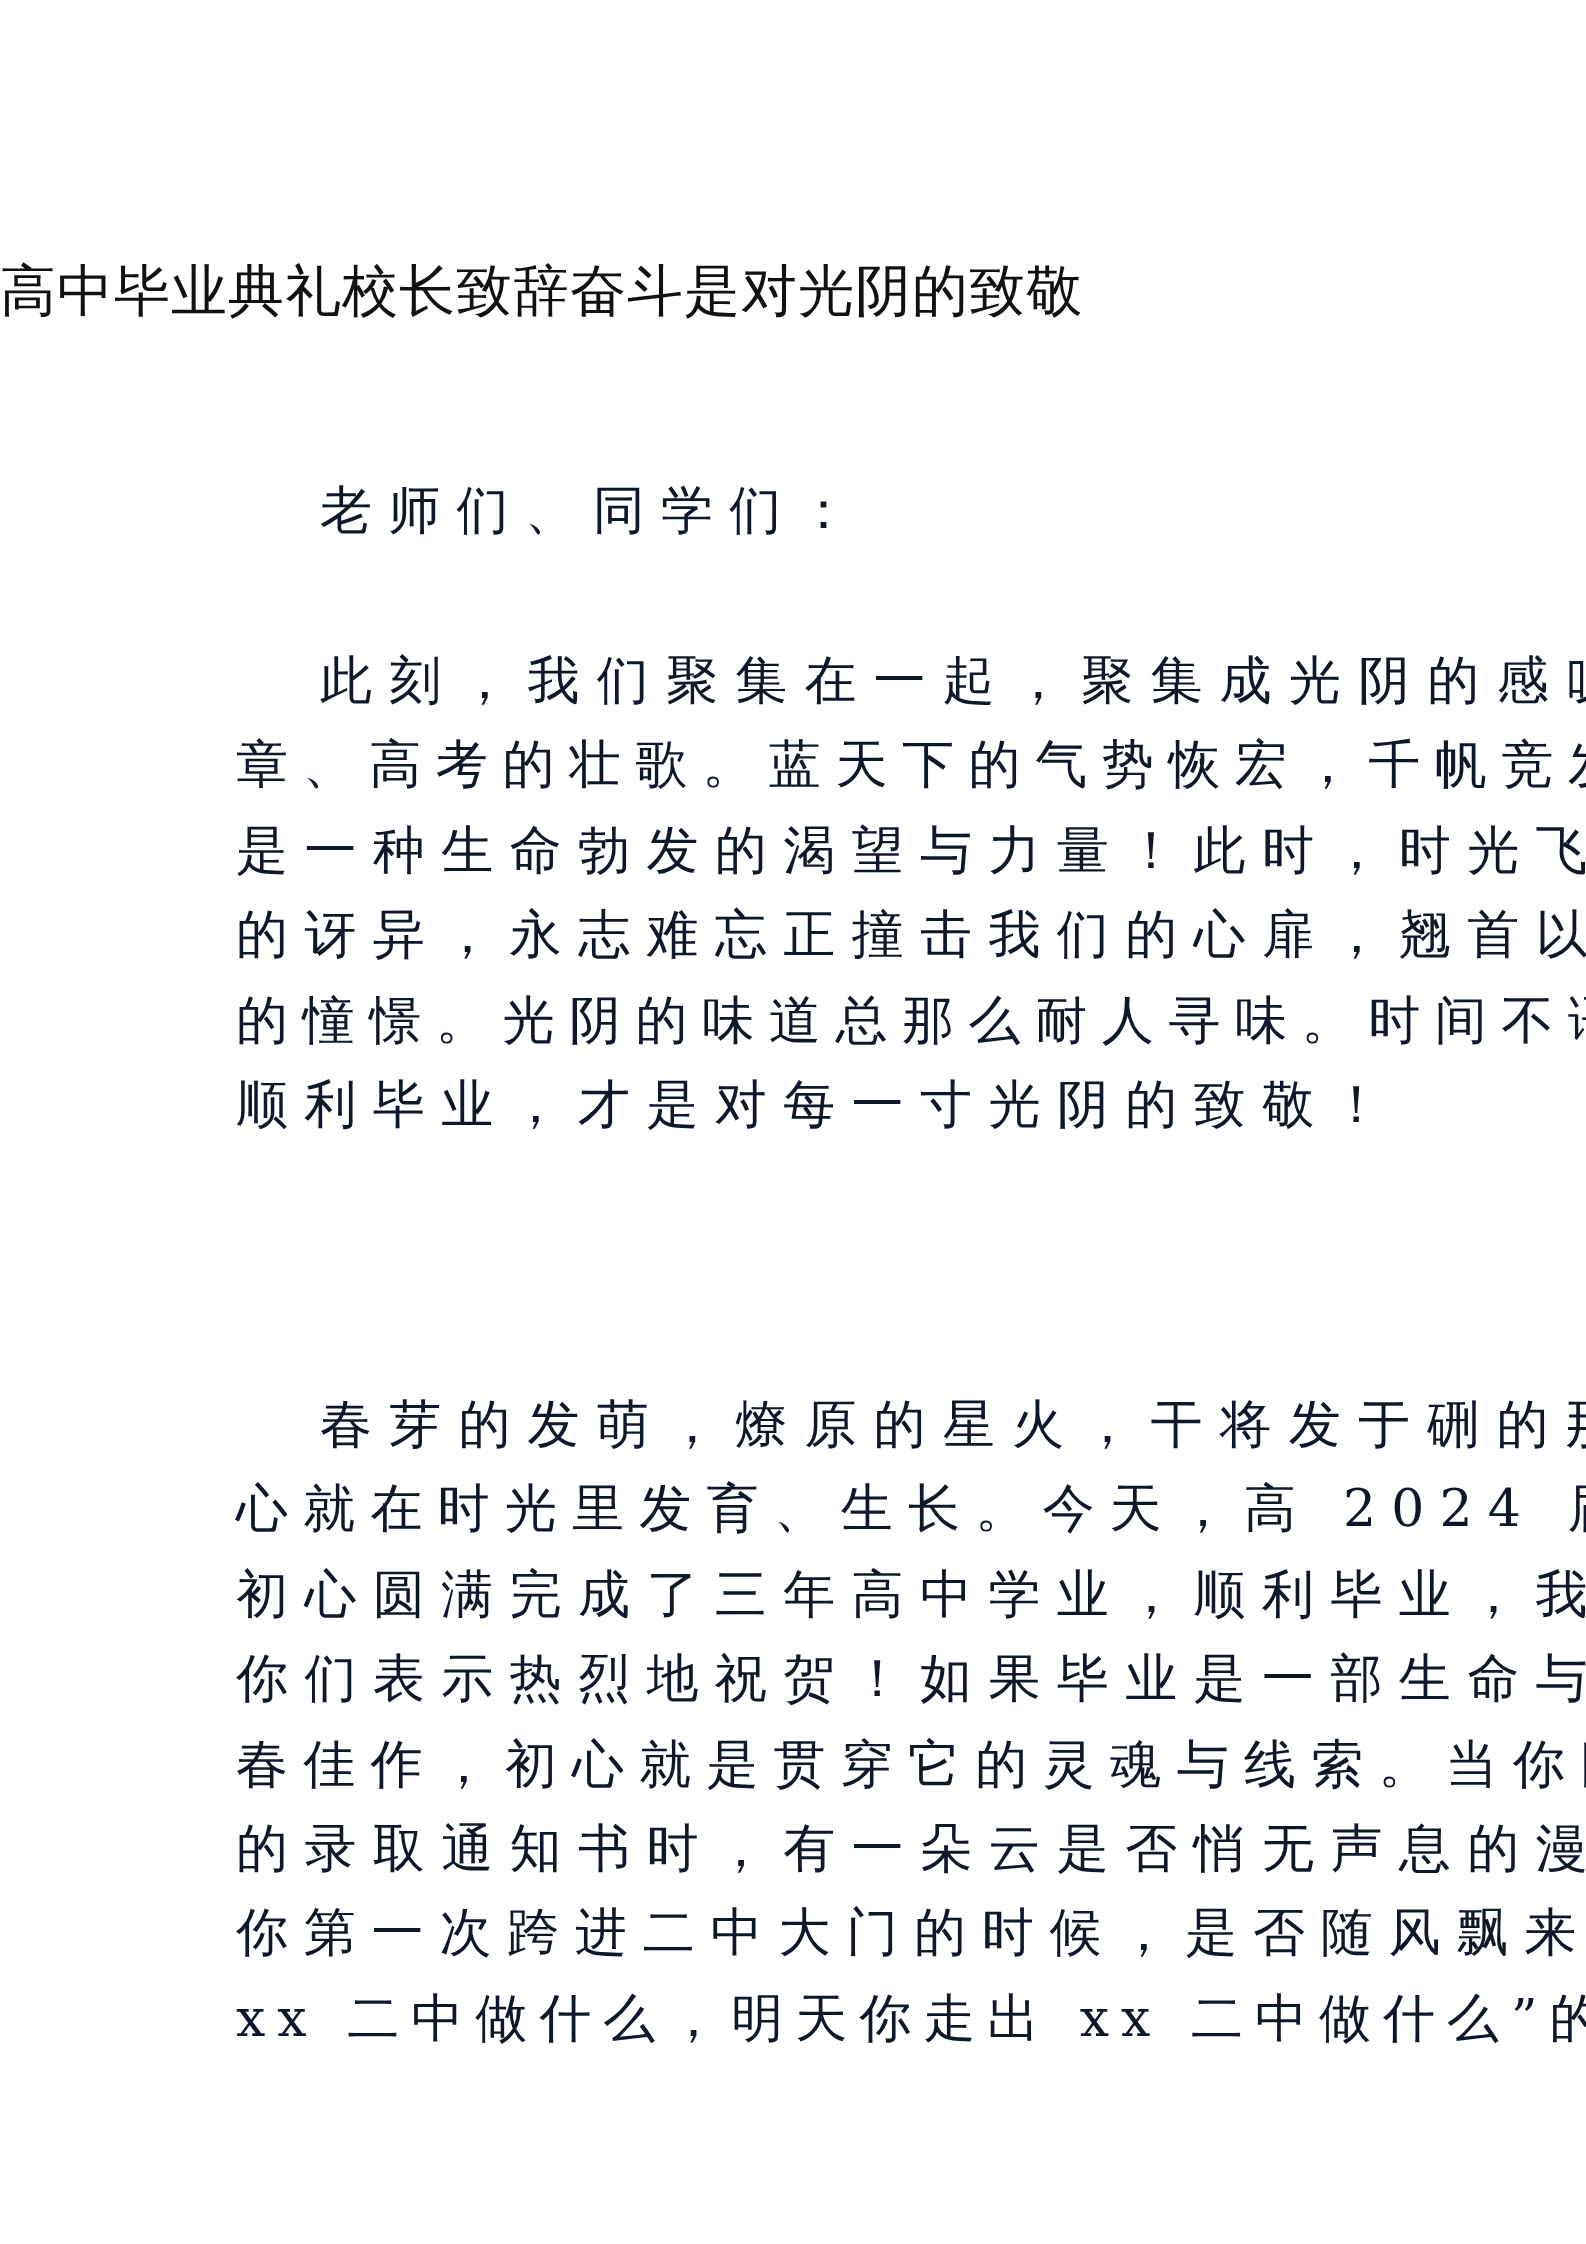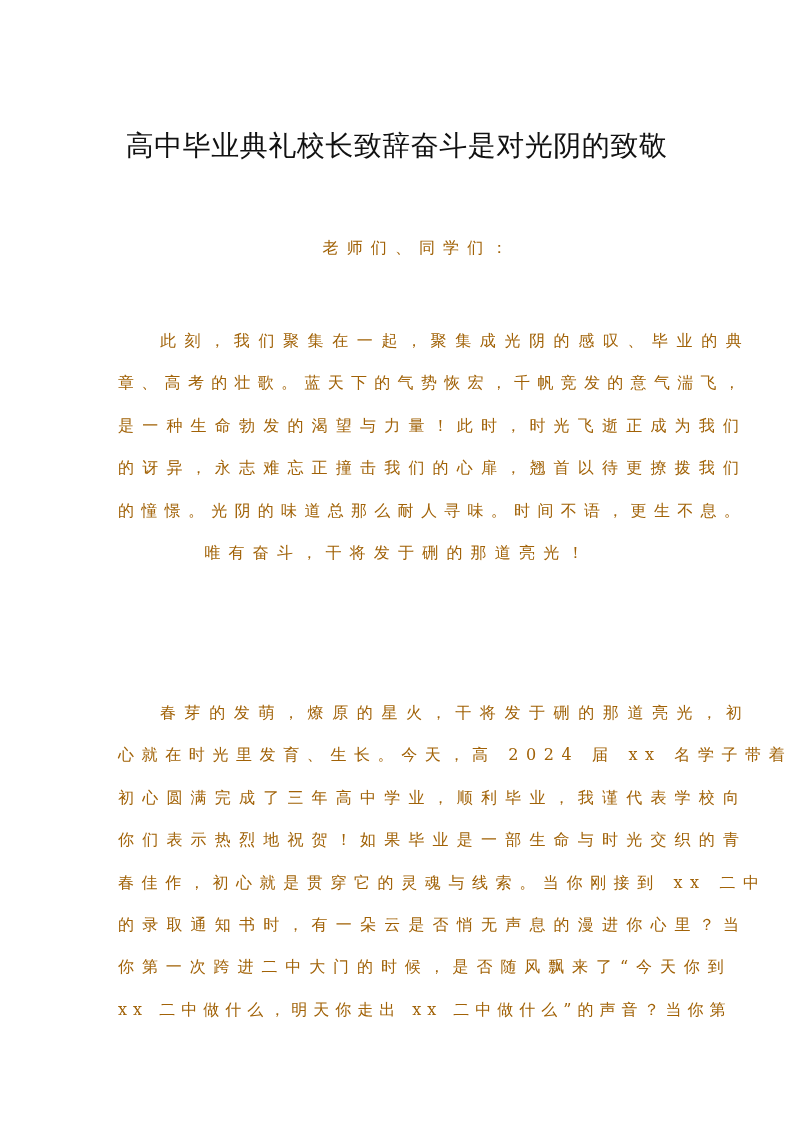--- a/index.html
+++ b/index.html
@@ -21,34 +21,33 @@
       top: 0;
       width: 793px;
       height: 1122px;
       background: #ffffff;
     }
     .title {
       position: absolute;
       left: 0;
       width: 793px;
       top: 126px;
-      text-align: center;
+      text-align: left;
       font-size: 28px;
       line-height: 40px;
       letter-spacing: 0.5px;
       color: #111;
       white-space: nowrap;
     }
     .body {
       position: absolute;
       left: 118px;
       width: 560px;
-      font-size: 16px;
-      color: #a16207;
-      text-align: center;
+      font-size: 26px;
+      color: #0f172a;
     }
     .para-salutation {
       position: absolute;
       top: 238px;
     }
     .para-1 {
       position: absolute;
       top: 320px;
     }
     .para-2 {
@@ -78,21 +77,21 @@
   <div class="body para-salutation">
     <span class="line indent" style="letter-spacing:8.1px;">老师们、同学们：</span>
   </div>
 
   <div class="body para-1">
     <span class="line indent" style="letter-spacing:8.6px;line-height:42.4px;">此刻，我们聚集在一起，聚集成光阴的感叹、毕业的典</span>
     <span class="line" style="letter-spacing:7.3px;line-height:42.4px;">章、高考的壮歌。蓝天下的气势恢宏，千帆竞发的意气湍飞，</span>
     <span class="line" style="letter-spacing:8.2px;line-height:42.4px;">是一种生命勃发的渴望与力量！此时，时光飞逝正成为我们</span>
     <span class="line" style="letter-spacing:8.2px;line-height:42.4px;">的讶异，永志难忘正撞击我们的心扉，翘首以待更撩拨我们</span>
     <span class="line" style="letter-spacing:7.3px;line-height:42.4px;">的憧憬。光阴的味道总那么耐人寻味。时间不语，更生不息。</span>
-    <span class="line" style="letter-spacing:8.2px;line-height:42.4px;">唯有奋斗，干将发于硎的那道亮光！</span>
+    <span class="line" style="letter-spacing:8.2px;line-height:42.4px;">顺利毕业，才是对每一寸光阴的致敬！</span>
   </div>
 
 
   <div class="body para-3">
     <span class="line indent" style="letter-spacing:8.6px;line-height:42.4px;">春芽的发萌，燎原的星火，干将发于硎的那道亮光，初</span>
     <span class="line" style="letter-spacing:7.6px;line-height:42.4px;">心就在时光里发育、生长。今天，高 2024 届 xx 名学子带着</span>
     <span class="line" style="letter-spacing:8.2px;line-height:42.4px;">初心圆满完成了三年高中学业，顺利毕业，我谨代表学校向</span>
     <span class="line" style="letter-spacing:8.2px;line-height:42.4px;">你们表示热烈地祝贺！如果毕业是一部生命与时光交织的青</span>
     <span class="line" style="letter-spacing:7.6px;line-height:42.4px;">春佳作，初心就是贯穿它的灵魂与线索。当你刚接到 xx 二中</span>
     <span class="line" style="letter-spacing:8.2px;line-height:42.4px;">的录取通知书时，有一朵云是否悄无声息的漫进你心里？当</span>

